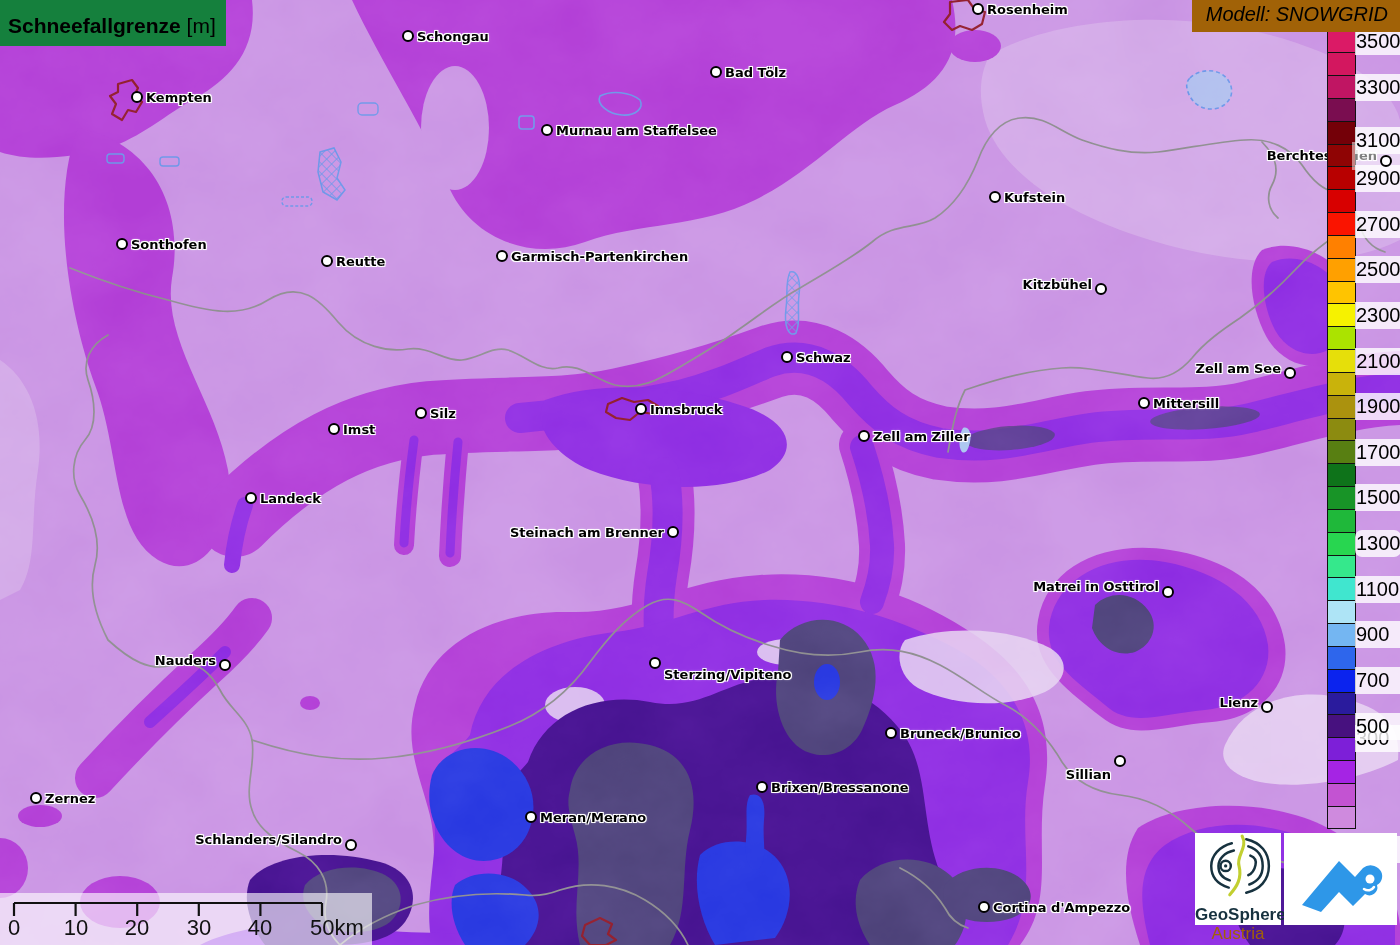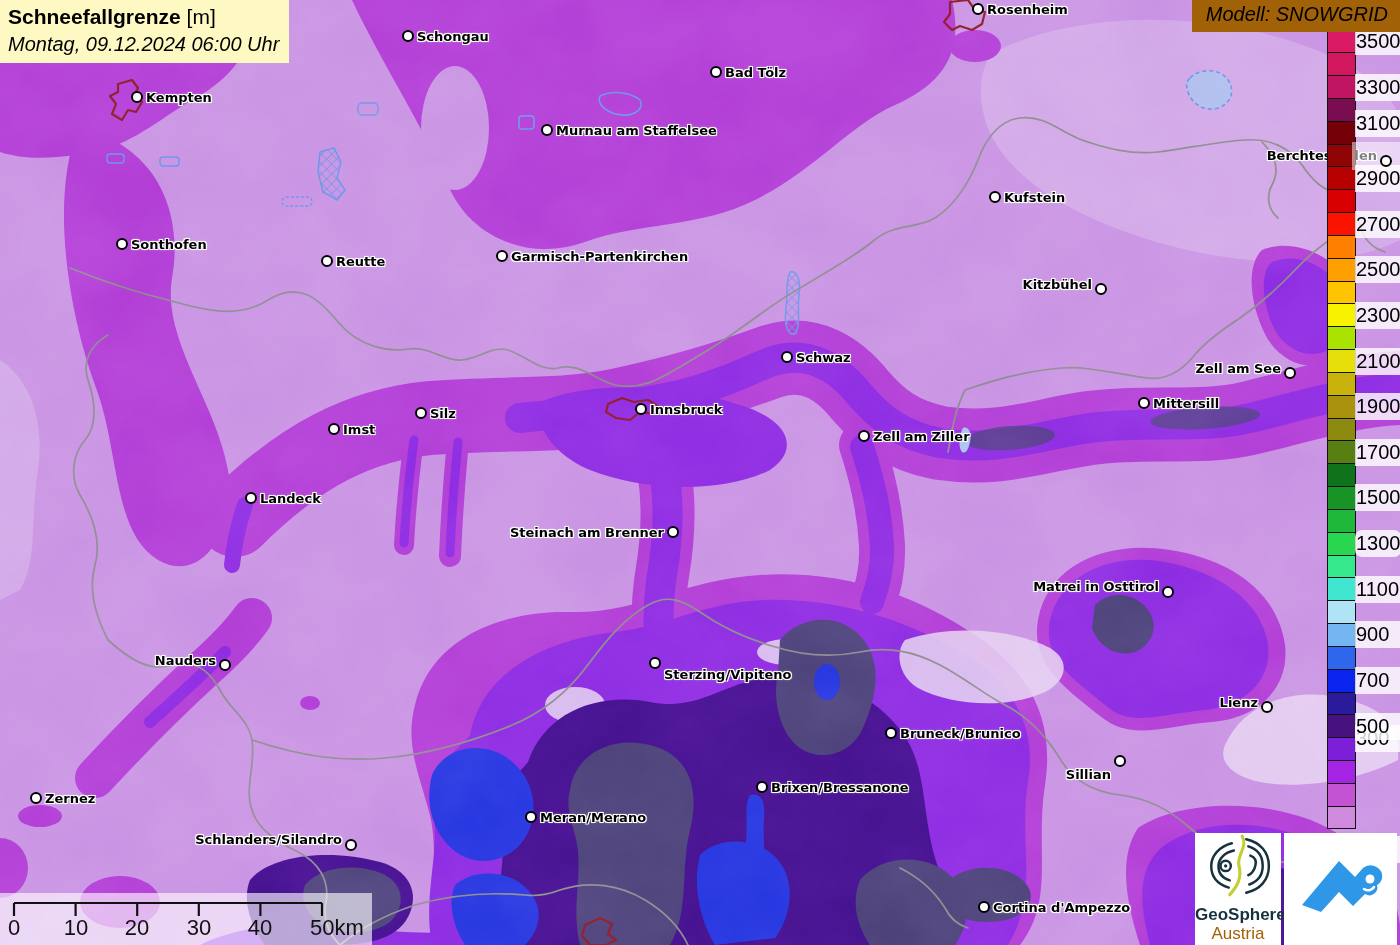--- a/index.html
+++ b/index.html
@@ -16,22 +16,22 @@
        transform:translate(-50%,-50%);left:0;top:0;}
   .dot.float{position:absolute;z-index:40;}
   .city-label{position:absolute;top:0;white-space:nowrap;
        font-family:"DejaVu Sans",sans-serif;font-weight:bold;font-size:13px;color:#000;
        transform:translateY(-50%);
        text-shadow:-1px -1px 0 #fff,1px -1px 0 #fff,-1px 1px 0 #fff,1px 1px 0 #fff,0 0 3px #fff;}
   .city-label.right{left:9px;}
   .city-label.left{right:9px;}
 
   
-  #title-box{position:absolute;left:0;top:0;z-index:50;background:#fef9c3;
-       padding:3px 10px 6px 8px;line-height:1.32;}
+  #title-box{position:absolute;left:0;top:0;z-index:50;background:#15803d;
+       padding:12px 10px 6px 8px;line-height:1.32;}
   #title-line1{font-size:21px;color:#000;}
   #title-line1 b{font-weight:bold;}
   #title-line2{font-size:20px;font-style:italic;color:#000;}
   #model-box{position:absolute;right:0;top:0;z-index:50;background:#a16207;
        padding:3px 12px 6px 14px;font-size:20px;font-style:italic;color:#000;}
 
   
   #colorbar{position:absolute;left:1327px;top:30px;width:73px;height:799px;z-index:20;}
   .cb-col{position:absolute;left:0;top:0;width:29px;height:799px;}
   .cb-seg{position:absolute;left:0;width:29px;box-sizing:border-box;border:1px solid #111;}
@@ -40,21 +40,21 @@
        background:rgba(255,255,255,.8);color:#000;font-size:20px;line-height:27px;
        padding-left:1px;letter-spacing:0;}
 
   
   #scalebar{position:absolute;left:0;top:893px;width:372px;height:52px;z-index:50;
        background:rgba(255,255,255,.62);}
   .sb-label{position:absolute;top:22px;font-size:22px;color:#111;transform:translateX(-50%);}
   .sb-label.end{transform:none;}
 
   
-  .logo-box{position:absolute;top:833px;height:112px;background:#fff;z-index:50;}
+  .logo-box{position:absolute;top:833px;height:92px;background:#fff;z-index:50;}
   #geosphere-box{left:1195px;width:86px;}
   #snowgrid-box{left:1284px;width:113px;}
   .gs-text{position:absolute;width:100%;text-align:center;color:#17323f;
        font-family:"Liberation Sans",sans-serif;}
   #gs-line1{top:72px;font-size:17px;font-weight:bold;}
   #gs-line2{top:91px;font-size:17px;font-weight:400;color:#a16207;}
 </style>
 </head>
 <body>
 
@@ -365,32 +365,31 @@
         <div class="cb-label" style="top: 545.8px;">1100</div>
         <div class="cb-label" style="top: 500.143px; border-radius: 7px;">1300</div>
         <div class="cb-label" style="top: 454.486px;">1500</div>
         <div class="cb-label" style="top: 408.829px;">1700</div>
         <div class="cb-label" style="top: 363.171px;">1900</div>
         <div class="cb-label" style="top: 317.514px; text-align: center;">2100</div>
         <div class="cb-label" style="top: 271.857px;">2300</div>
         <div class="cb-label" style="top: 226.2px;">2500</div>
         <div class="cb-label" style="top: 180.543px;">2700</div>
         <div class="cb-label" style="top: 134.886px;">2900</div>
-        <div class="cb-label" style="top: 80px;">3100</div>
+        <div class="cb-label" style="top: 97px;">3100</div>
         <div class="cb-label" style="top: 43.5714px;">3300</div>
         <div class="cb-label" style="top: -2.08571px;">3500</div>
       </div>
   </div>
 
   <div id="title-box">
     <div id="title-line1">
       <b>Schneefallgrenze</b>
       <span>[m]</span>
     </div>
-    <div id="title-line2">Montag, 09.12.2024 06:00 Uhr</div>
   </div>
 
   <div id="model-box">
     <span>Modell: SNOWGRID</span>
   </div>
 
   <div id="scalebar">
     <svg width="372" height="52">
       <path d="M14,10 L322,10" stroke="#111" stroke-width="2.2" fill="none"></path>
       <g stroke="#111" stroke-width="2.2">

